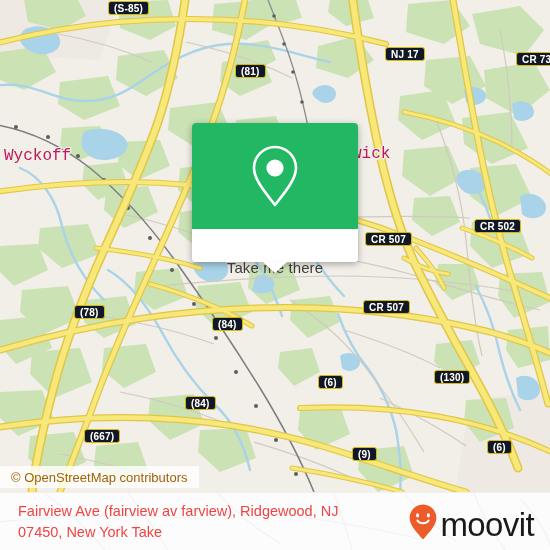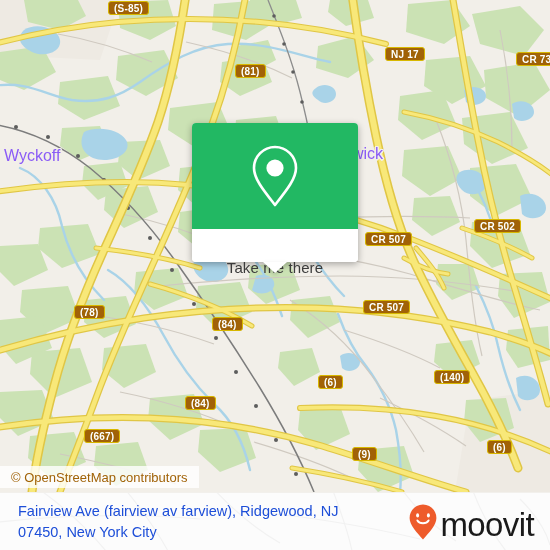--- a/index.html
+++ b/index.html
@@ -26,42 +26,42 @@
     width: 550px;
     height: 492px;
     overflow: hidden;
     background: #f2efe9;
   }
   #map svg { display: block; }
 
   
   .shield {
     position: absolute;
-    background: #a16207;
+    background: #0f172a;
     border: 1px solid #d8b800;
     border-radius: 3px;
     color: #ffffff;
     font-size: 10px;
     font-weight: bold;
     font-family: "Liberation Sans", sans-serif;
     letter-spacing: .2px;
     line-height: 13px;
     height: 14px;
     padding: 0 5px;
     white-space: nowrap;
     text-shadow: 0 0 1px rgba(120,100,0,.45);
     box-sizing: border-box;
   }
 
   
   .place {
     position: absolute;
-    font-family: Liberation Sans, sans-serif;
+    font-family: Liberation Mono, monospace;
     font-size: 16px;
-    color: #8b5cf6;
+    color: #be185d;
     white-space: nowrap;
     text-shadow:
       -1.5px 0 #f2efe9, 1.5px 0 #f2efe9,
       0 -1.5px #f2efe9, 0 1.5px #f2efe9,
       -1px -1px #f2efe9, 1px -1px #f2efe9,
       -1px 1px #f2efe9, 1px 1px #f2efe9;
   }
 
   
   #callout {
@@ -146,21 +146,21 @@
     width: 550px; height: 58px;
     opacity: .30;
     pointer-events: none;
   }
   #footer-text {
     position: relative;
     margin-left: 18px;
     width: 390px;
     font-size: 14.5px;
     line-height: 21px;
-    color: #1d4ed8;
+    color: #ef4444;
     font-family: "Liberation Sans", sans-serif;
   }
   #brand {
     position: absolute;
     right: 16px;
     top: 50%;
     transform: translateY(-50%);
     display: flex;
     align-items: flex-end;
   }
@@ -384,21 +384,21 @@
     <div class="shield" style="left:235px; top:19px;margin-top:45px;">(81)</div>
     <div class="shield" style="left:385px; top:47px;">NJ 17</div>
     <div class="shield" style="left:516px; top:52px;">CR 73</div>
     <div class="shield" style="left:474px; top:219px;text-align:right;">CR 502</div>
     <div class="shield" style="left:365px; top:232px;">CR 507</div>
     <div class="shield" style="left:363px; top:300px;">CR 507</div>
     <div class="shield" style="left:74px;  top:305px;">(78)</div>
     <div class="shield" style="left:212px; top:317px;">(84)</div>
     <div class="shield" style="left:185px; top:396px;">(84)</div>
     <div class="shield" style="left:318px; top:375px;">(6)</div>
-    <div class="shield" style="left:434px; top:370px;">(140)</div>
+    <div class="shield" style="left:434px; top:370px;">(130)</div>
     <div class="shield" style="left:84px;  top:429px;">(667)</div>
     <div class="shield" style="left:352px; top:447px;">(9)</div>
     <div class="shield" style="left:487px; top:440px;">(6)</div>
 
     <div id="callout">
       <div id="callout-top">
         <svg width="54" height="66" viewBox="0 0 54 66">
           <path d="M27 4 C15.4 4 6 13.4 6 25 C6 36 16 48 27 62 C38 48 48 36 48 25 C48 13.4 38.6 4 27 4 Z" fill="none" stroke="#ffffff" stroke-width="2.6" stroke-linejoin="round"></path>
           <circle cx="27" cy="25" r="8.6" fill="#ffffff"></circle>
         </svg>
@@ -425,21 +425,21 @@
         <path d="M-10 30 C60 22 130 20 200 26"></path>
         <path d="M240 18 C300 22 360 32 420 46"></path>
         <path d="M470 -10 C480 18 492 40 506 58"></path>
         <path d="M520 6 C536 22 546 38 550 52"></path>
         <path d="M400 -6 C416 16 434 34 456 48"></path>
       </g>
     </svg>
 
     <div id="footer-text">
       <div>Fairview Ave (fairview av farview), Ridgewood, NJ</div>
-      <div>07450, New York City</div>
+      <div>07450, New York Take</div>
     </div>
 
     <div id="brand">
       <svg width="30" height="38" viewBox="0 0 30 38">
         <path d="M15 1.5 C7.6 1.5 1.6 7.5 1.6 14.9 C1.6 22.5 9.2 29.6 15 36.4 C20.8 29.6 28.4 22.5 28.4 14.9 C28.4 7.5 22.4 1.5 15 1.5 Z" fill="#ee5b2b"></path>
         <ellipse cx="9.6" cy="12.4" rx="1.5" ry="2.1" fill="#ffffff"></ellipse>
         <ellipse cx="20.4" cy="12.4" rx="1.5" ry="2.1" fill="#ffffff"></ellipse>
         <path d="M9.4 17.4 C11.6 21.2 18.4 21.2 20.6 17.4" fill="none" stroke="#ffffff" stroke-width="1.9" stroke-linecap="round"></path>
       </svg>
       <span id="brand-word">moovit</span>

